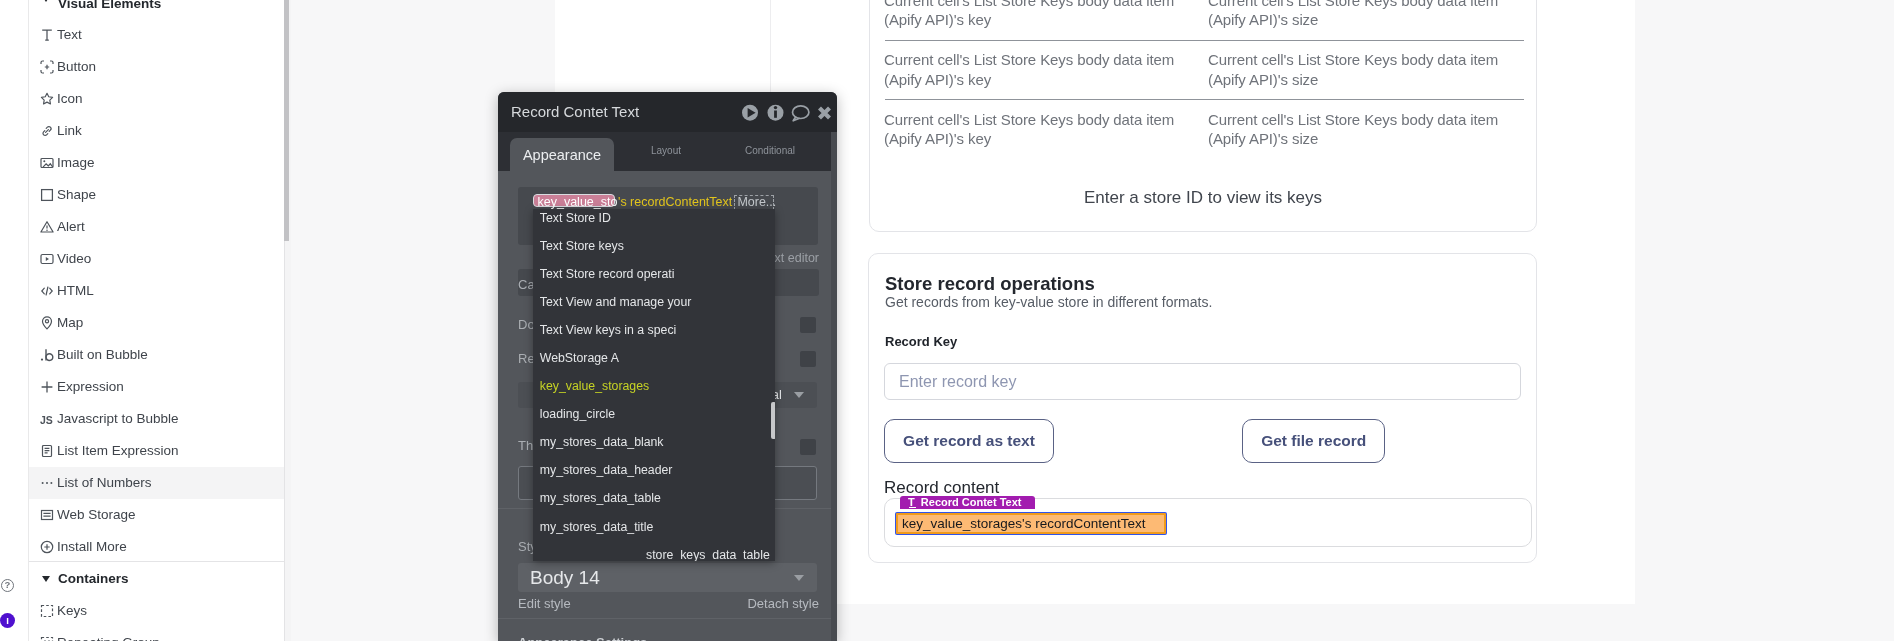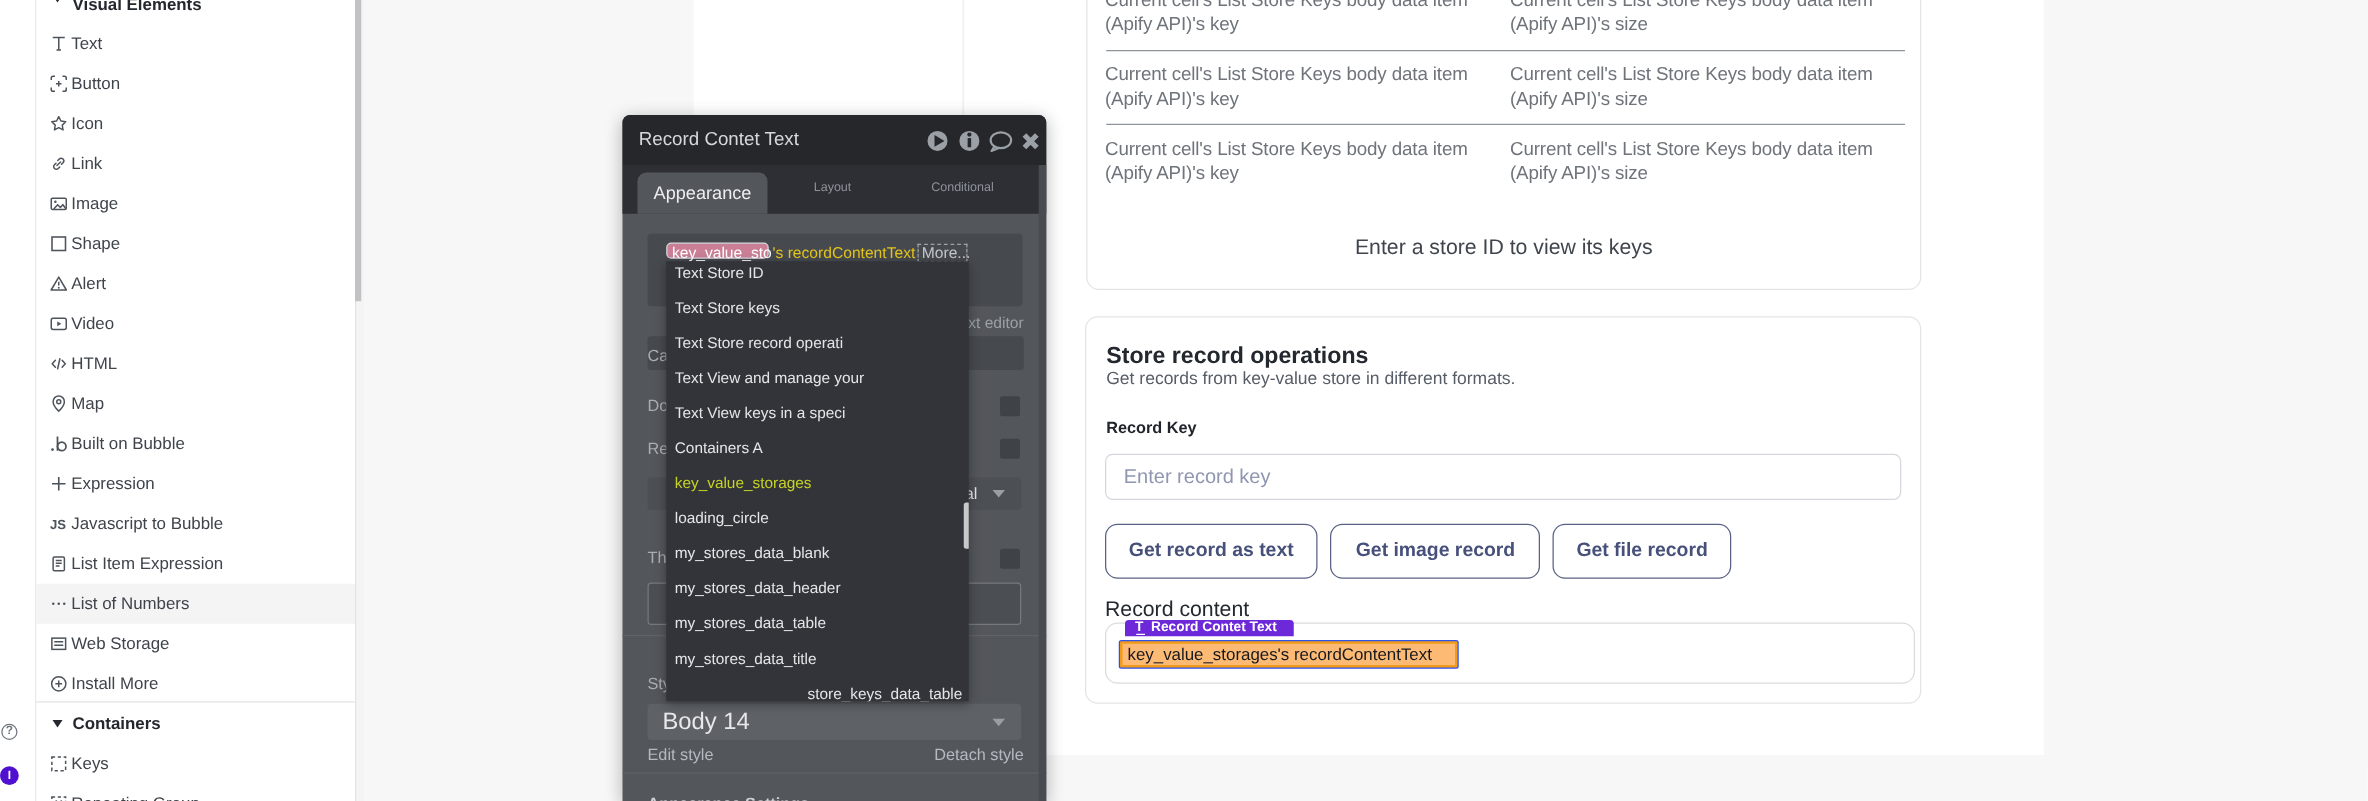--- a/index.html
+++ b/index.html
@@ -61,25 +61,24 @@
 </div>
 
 <div class="card" id="card2" style="left:868px; top:253px; width:669px; height:310px;">
   <div class="abs" style="left:16px; top:17px; font-size:18.5px; font-weight:bold; color:#23272e; line-height:25px;">Store record operations</div>
   <div class="abs" style="left:16px; top:39px; font-size:14px; color:#575d66; line-height:19px;">Get records from key-value store in different formats.</div>
   <div class="abs" style="left:16px; top:79px; font-size:13px; font-weight:bold; color:#20242b; line-height:17px;">Record Key</div>
   <div class="abs" style="left:15px; top:109px; width:637px; height:37px; border:1px solid #d5d7dd; border-radius:6px;">
     <span class="abs" style="left:14px; top:0; line-height:35px; font-size:16px; color:#8e96b1;">Enter record key</span>
   </div>
   <div class="btn" style="left:15px; top:165px; width:170px; height:44px; line-height:41px;">Get record as text</div>
-  <div class="btn" style="left:195.4px; top:165px; width:168px; height:44px; line-height:41px;">Get image record</div>
   <div class="btn" style="left:373.2px; top:165px; width:143px; height:44px; line-height:41px;">Get file record</div>
   <div class="abs" style="left:15px; top:222px; font-size:17px; color:#23272e; line-height:23px;">Record content</div>
   <div class="abs" style="left:15px; top:244px; width:648px; height:49px; border:1px solid #dbdcdf; border-radius:10px;"></div>
-  <div class="abs" style="left:31px; top:242px; width:135px; height:13px; background:#6d28d9; border-radius:3px 3px 0 0; overflow:hidden;">
+  <div class="abs" style="left:31px; top:242px; width:135px; height:13px; background:#a21caf; border-radius:3px 3px 0 0; overflow:hidden;">
     <div class="abs" style="left:9px; top:10.5px; width:6.5px; height:1px; background:#fff;"></div>
     <div class="abs" style="left:8px; top:0px; font-size:11px; font-weight:bold; color:#fff; white-space:nowrap; line-height:12px;">T&nbsp; Record Contet Text</div>
   </div>
   <div class="abs" style="left:27px; top:259px; width:270px; height:21px; background:#fdba74; border:2px solid #f09b1c; box-shadow:0 0 0 1px #2f54eb; border-radius:1px;">
     <span class="abs" style="left:4px; top:0; line-height:17px; font-size:13.5px; color:#17191d; white-space:nowrap;">key_value_storages's recordContentText</span>
   </div>
 </div>
 
 <div id="sidebar">
 <div id="palette">
@@ -303,21 +302,21 @@
   <div class="abs" style="left:0; top:526px; width:339px; height:1px; background:#5f6267;"></div>
   <div class="abs" style="left:20px; top:544px; font-size:13px; font-weight:bold; color:#cdd0d4; line-height:14px;">Appearance Settings</div>
   <div class="abs" style="left:333px; top:40px; width:6px; height:509px; background:#484b50;"></div>
 
   <div id="ddown">
     <div class="ditem" style="top:-5.8px;">Text Store ID</div>
     <div class="ditem" style="top:22.3px;">Text Store keys</div>
     <div class="ditem" style="top:50.4px;">Text Store record operati</div>
     <div class="ditem" style="top:78.5px;">Text View and manage your</div>
     <div class="ditem" style="top:106.6px;">Text View keys in a speci</div>
-    <div class="ditem" style="top:134.7px;">Containers A</div>
+    <div class="ditem" style="top:134.7px;">WebStorage A</div>
     <div class="ditem" style="top:162.8px; color:#c6d324;">key_value_storages</div>
     <div class="ditem" style="top:190.9px;">loading_circle</div>
     <div class="ditem" style="top:219px;">my_stores_data_blank</div>
     <div class="ditem" style="top:247.1px;">my_stores_data_header</div>
     <div class="ditem" style="top:275.2px;">my_stores_data_table</div>
     <div class="ditem" style="top:303.3px;">my_stores_data_title</div>
     <div class="ditem" style="top:331.4px;text-align:right;">store_keys_data_table</div>
     <div class="abs" style="left:238.4px; top:192.7px; width:4.6px; height:37px; background:#c7c8ca; border-radius:2px;"></div>
   </div>
 </div>

